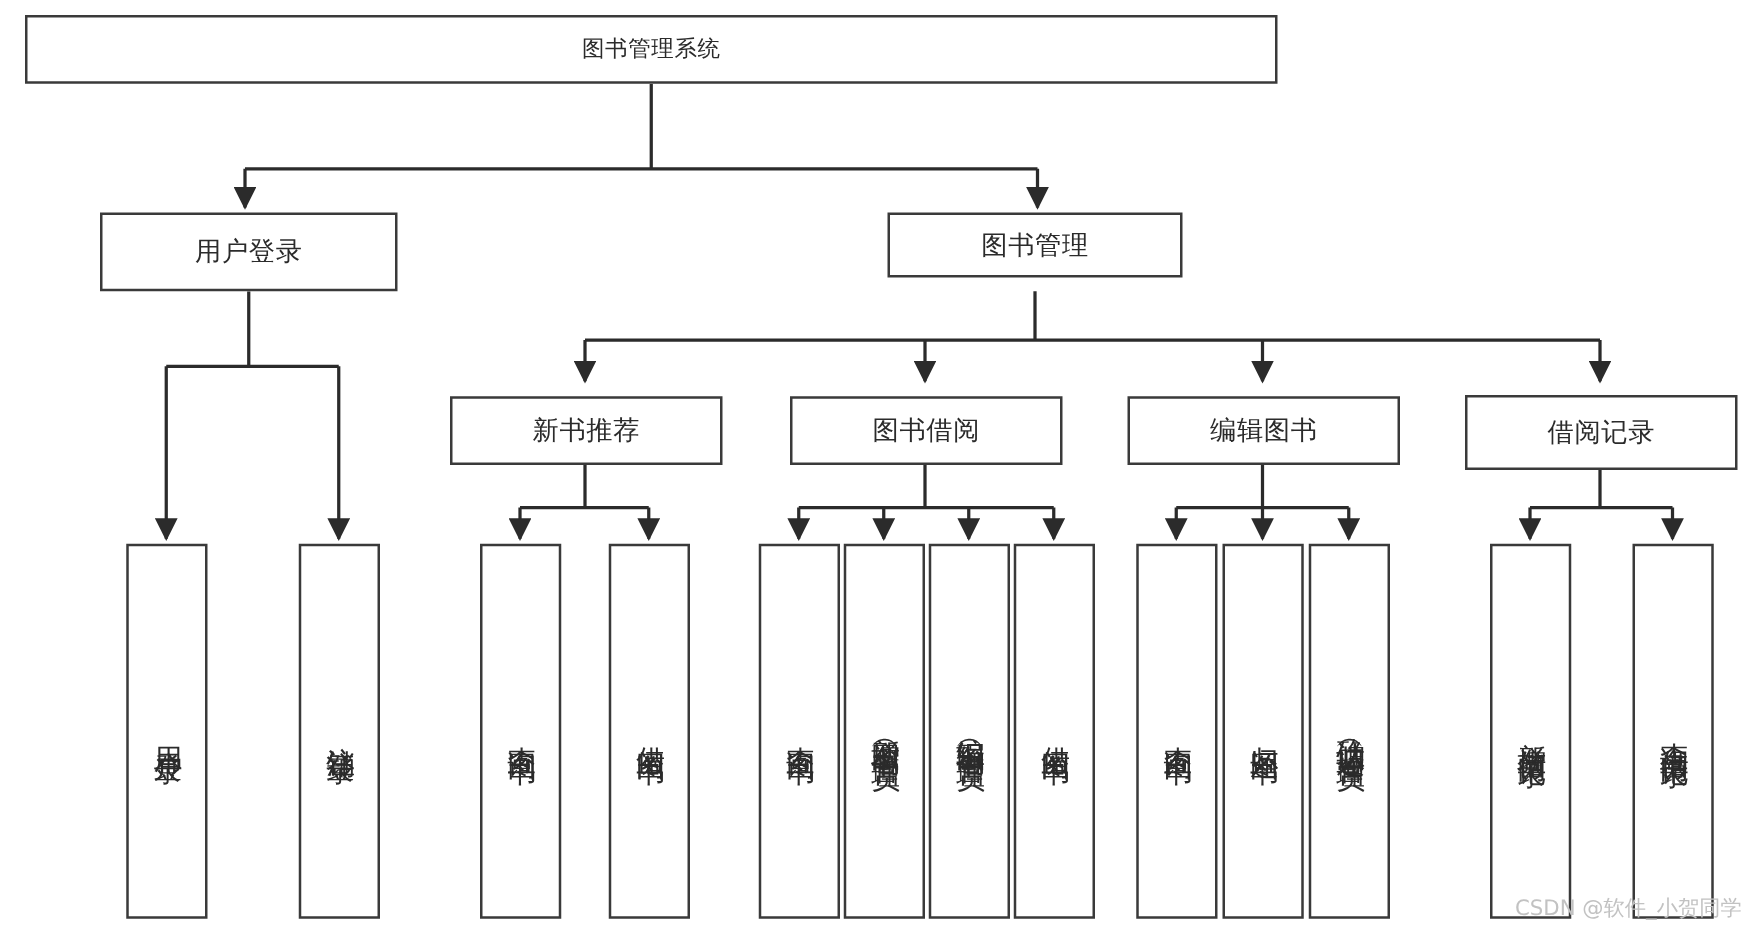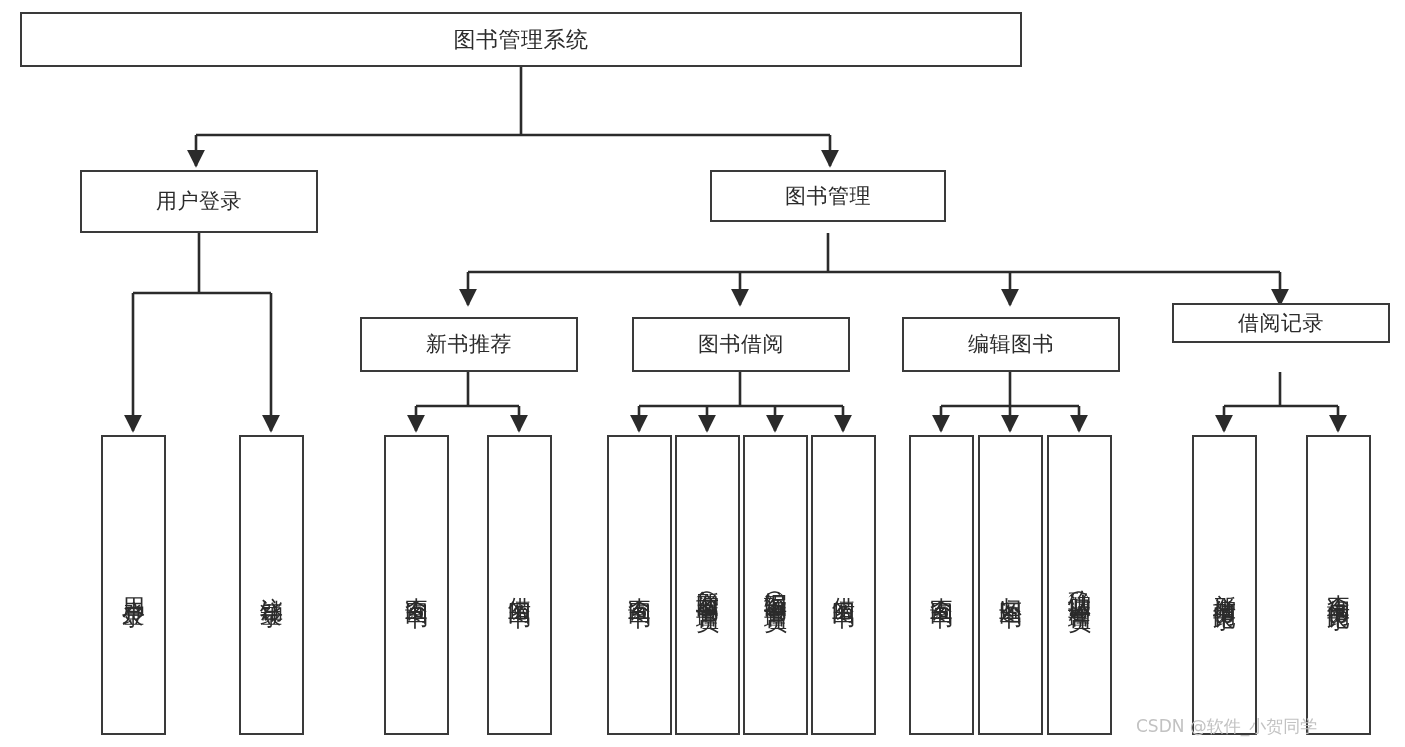--- a/index.html
+++ b/index.html
@@ -41,21 +41,21 @@
     text-align: center;
     line-height: 1.08;
     letter-spacing: 0.5px;
   }
   
   .node.horiz .label {
     font-size: 21px;
     white-space: nowrap;
   }
   .node.root .label {
-    font-size: 22px;
+    font-size: 18px;
   }
   
   .node.vert {
     align-items: center;
     justify-content: center;
     padding: 4px 0;
   }
   .node.vert .label {
     writing-mode: vertical-rl;
     text-orientation: upright;
@@ -141,21 +141,21 @@
 
   <div class="node horiz" style="left:632px; top:317px; width:218px; height:55px;">
     <span class="label">图书借阅</span>
   </div>
   <div class="node horiz" style="left:360px; top:317px; width:218px; height:55px;">
     <span class="label">新书推荐</span>
   </div>
   <div class="node horiz" style="left:902px; top:317px; width:218px; height:55px;">
     <span class="label">编辑图书</span>
   </div>
-  <div class="node horiz" style="left:1172px; top:303px; width:218px; height:40px;">
+  <div class="node horiz" style="left:1172px; top:316px; width:218px; height:60px;">
     <span class="label">借阅记录</span>
   </div>
 
   <div class="node vert" style="left:101px; top:435px; width:65px; height:300px;">
     <span class="label">用户登录</span>
   </div>
   <div class="node vert" style="left:239px; top:435px; width:65px; height:300px;">
     <span class="label">注销登录</span>
   </div>
 
@@ -189,15 +189,15 @@
     <span class="label">确认归还（管理员）</span>
   </div>
 
   <div class="node vert" style="left:1192px; top:435px; width:65px; height:300px;">
     <span class="label">新增借阅记录</span>
   </div>
   <div class="node vert" style="left:1306px; top:435px; width:65px; height:300px;">
     <span class="label">查询借阅记录</span>
   </div>
 
-  <div class="watermark" style="left:1136px; top:715px;">CSDN @软件_小贺同学</div>
+  <div class="watermark" style="left:1212px; top:715px;">CSDN @软件_小贺同学</div>
 
 </div>
 
 </body></html>

